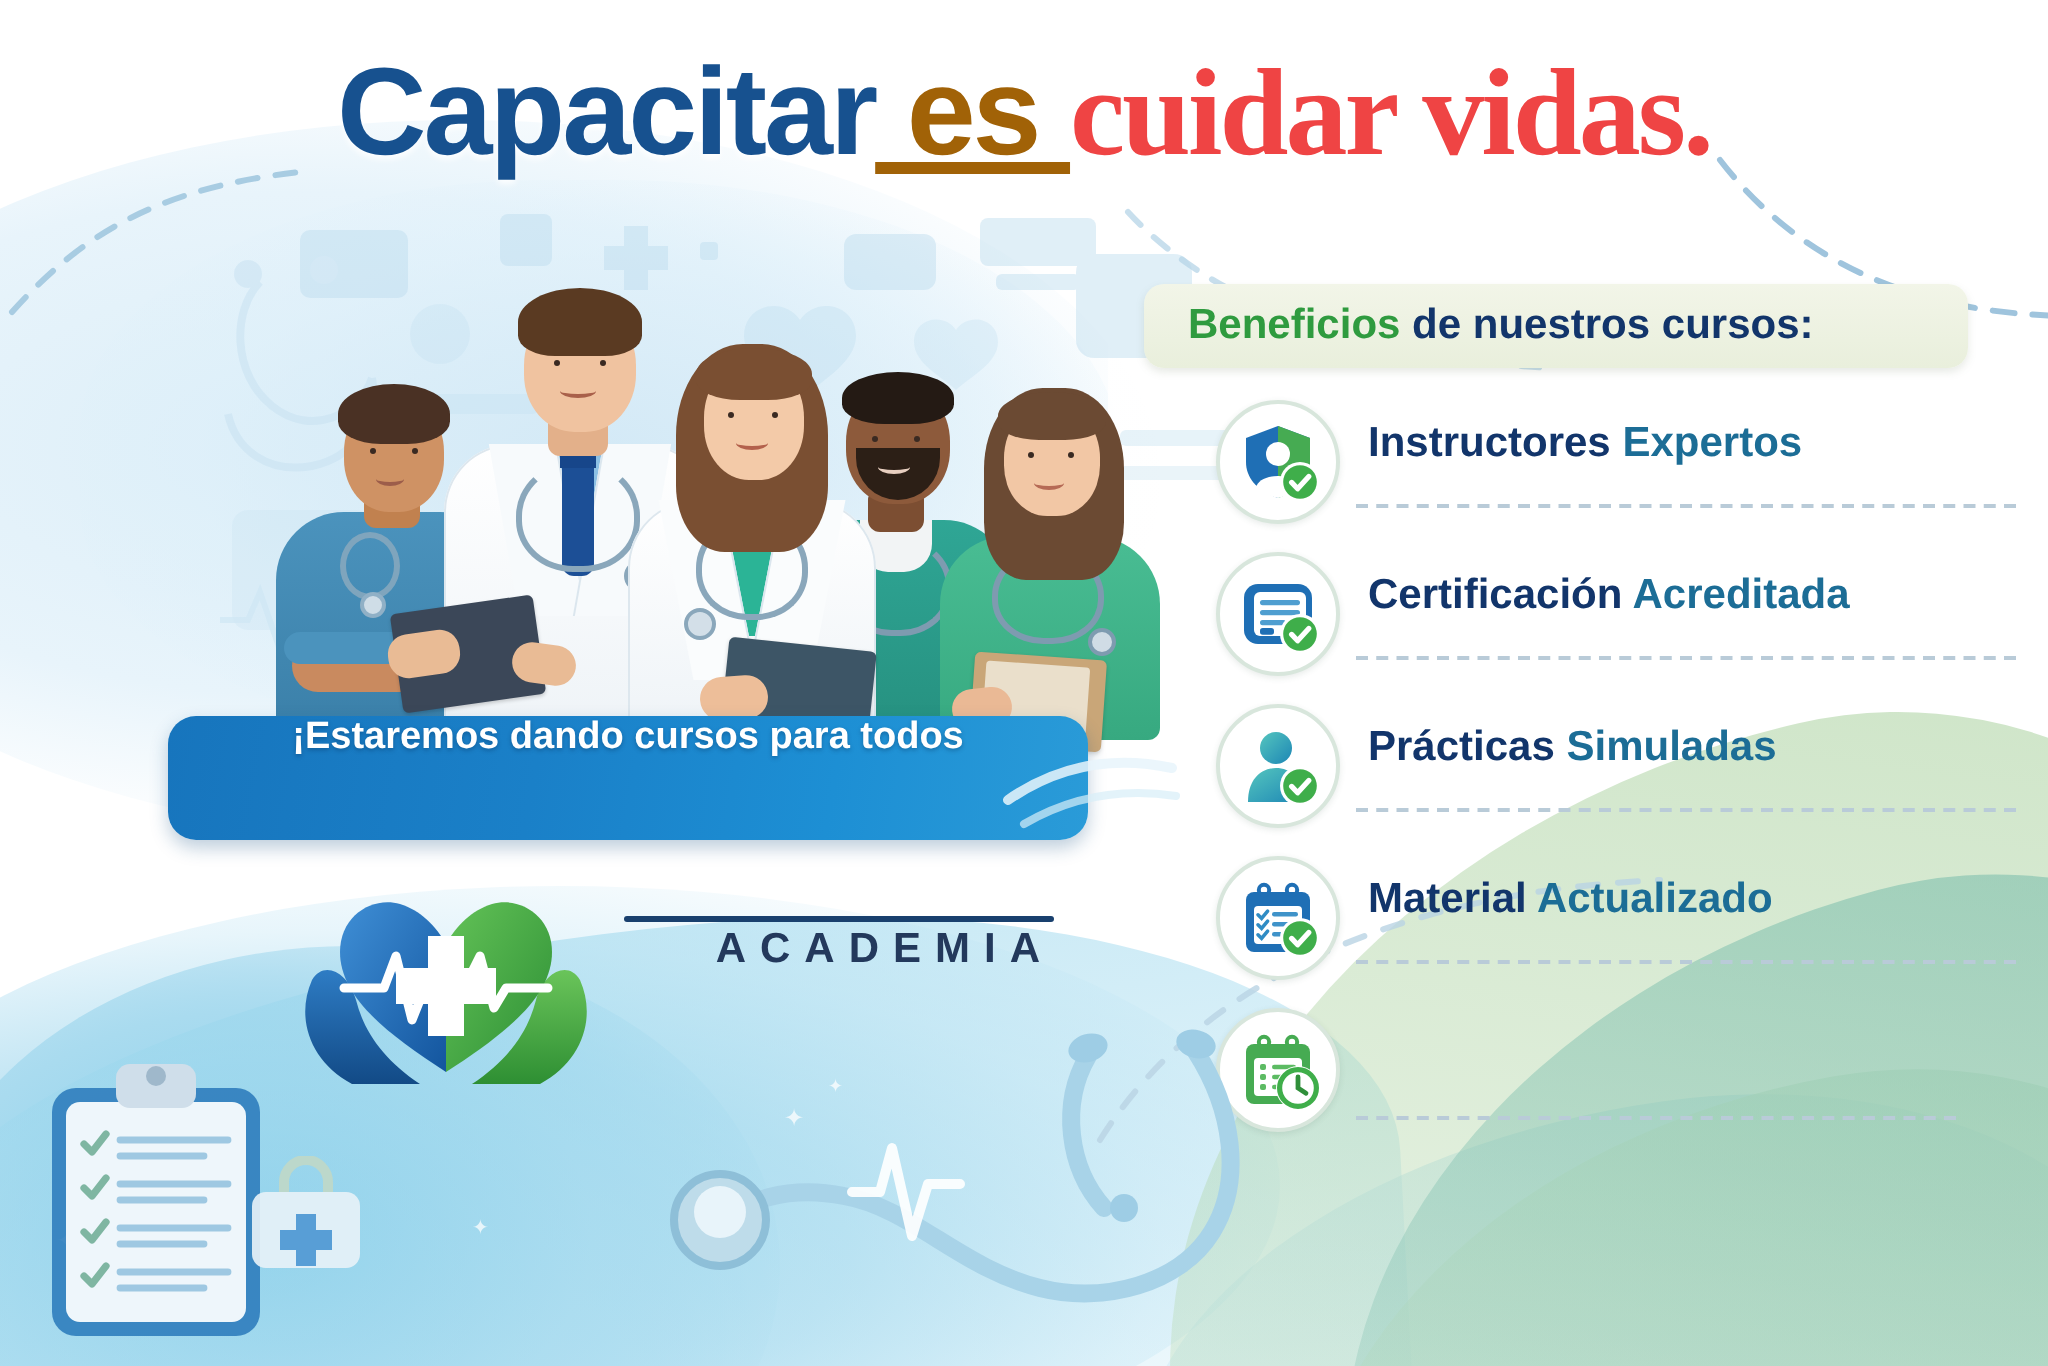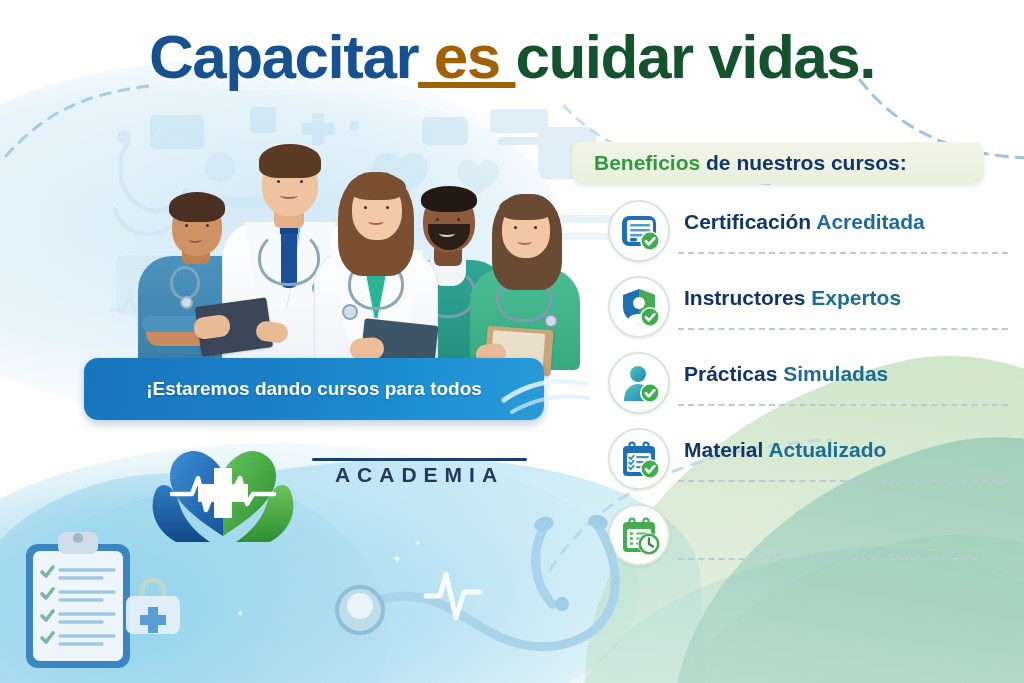--- a/index.html
+++ b/index.html
@@ -86,21 +86,21 @@
     text-align: center;
     font-size: 62px;
     font-weight: bold;
     letter-spacing: -1.5px;
     line-height: 1;
     white-space: nowrap;
     text-shadow: 0 2px 3px rgba(255,255,255,0.9);
   }
   .hl-blue { color: #17518f; }
   .hl-blue2 { color: #a16207; text-decoration: underline; }
-  .hl-green { color: #14532d; }
+  .hl-green { color: #ef4444; font-family: Liberation Serif, serif; }
 
   
   #team { position: absolute; left: 118px; top: 108px; width: 450px; height: 262px; }
   .person { position: absolute; bottom: 0; }
   .head {
     position: absolute; border-radius: 48% 48% 45% 45%;
   }
   .hair { position: absolute; border-radius: 50% 50% 38% 38%; }
   .body { position: absolute; border-radius: 34px 34px 6px 6px; }
   .neck { position: absolute; border-radius: 6px; }
@@ -119,40 +119,40 @@
   }
   .eye { position: absolute; width: 3px; height: 3px; border-radius: 50%; background: #3a2a22; }
 
   
   #cta-banner {
     position: absolute; left: 84px; top: 358px;
     width: 460px; height: 62px;
     border-radius: 14px;
     background: linear-gradient(100deg, #1775bd 0%, #1a80c8 40%, #1d8fd4 72%, #2a9bd8 100%);
     box-shadow: 0 4px 9px rgba(20,80,130,0.28);
-    display: flex; align-items: center; justify-content: center;
+    display: flex; align-items: flex-start; justify-content: center;
     padding: 0 23px;
   }
   #cta-banner .cta-text {
     color: #ffffff; font-size: 19px; font-weight: bold;
     text-align: center; line-height: 1.16;
     text-shadow: 0 1px 2px rgba(0,40,80,0.35);
   }
 
   
   #logo { position: absolute; left: 148px; top: 438px; width: 390px; height: 115px; }
   #logo-mark { position: absolute; left: 0; top: 0; width: 150px; height: 110px; }
   #logo-text { position: absolute; left: 160px; top: 18px; }
   .logo-word { font-size: 50px; font-weight: bold; font-style: italic; letter-spacing: -1px; line-height: 1; }
   .lw-vital { color: #1b5ea8; }
   .lw-care { color: #3aa242; }
   .logo-rule { width: 215px; height: 3px; background: #19406e; border-radius: 2px; margin: 2px 0 2px 4px; }
   .logo-sub {
     font-size: 21px; letter-spacing: 7px; color: #23395c; font-weight: bold;
-    text-align: center; width: 215px; margin-left: 4px;
+    text-align: right; width: 215px; margin-left: 4px;
   }
 
   
   #benefits-panel {
     position: absolute; left: 572px; top: 142px;
     width: 412px; height: 42px;
     background: linear-gradient(180deg, #f2f5e8, #e9efdc);
     border-radius: 10px;
     box-shadow: 0 2px 4px rgba(120,140,110,0.18);
     display: flex; align-items: center;
@@ -408,55 +408,55 @@
     <div class="panel-text">
       <span class="bp-green">Beneficios</span><span class="bp-navy"> de nuestros cursos:</span>
     </div>
   </div>
 
   <div id="benefits-list">
 
     <div class="benefit-row">
       <div class="benefit-icon">
         <svg width="44" height="44" viewBox="0 0 44 44">
+          <path d="M22 4 L38 10 V22 C38 31 31 37 22 40 C13 37 6 31 6 22 V10 Z" fill="#1f6fb5"></path>
+          <path d="M22 4 L38 10 V22 C38 31 31 37 22 40 Z" fill="#46ab52"></path>
+          <circle cx="22" cy="18" r="6" fill="#ffffff"></circle>
+          <path d="M11 35 C 12 27, 32 27, 33 35 C 29 38, 25 39.5, 22 40 C 19 39.5, 15 38, 11 35 Z" fill="#ffffff"></path>
+          <circle cx="33" cy="32" r="10" fill="#ffffff"></circle>
+          <circle cx="33" cy="32" r="8.4" fill="#3fae4a"></circle>
+          <path d="M28.8 32.2 l3 3.2 l5.6 -6.2" fill="none" stroke="#ffffff" stroke-width="2.6" stroke-linecap="round" stroke-linejoin="round"></path>
+        </svg>
+      </div>
+      <div class="benefit-label">
+        <span class="bl-navy">Instructores</span>
+        <span class="bl-teal">Expertos</span>
+      </div>
+      <div class="benefit-divider"></div>
+    </div>
+
+    <div class="benefit-row">
+      <div class="benefit-icon">
+        <svg width="44" height="44" viewBox="0 0 44 44">
           <rect x="5" y="7" width="34" height="30" rx="7" fill="#1f6fb5"></rect>
           <rect x="10" y="11" width="26" height="22" rx="3" fill="#ffffff"></rect>
           <g fill="#4f9ed0">
             <rect x="13" y="15" width="20" height="2.6" rx="1.3"></rect>
             <rect x="13" y="20" width="20" height="2.6" rx="1.3"></rect>
             <rect x="13" y="25" width="13" height="2.6" rx="1.3"></rect>
           </g>
           <rect x="13" y="29" width="7" height="3.4" rx="1.4" fill="#1f6fb5"></rect>
           <circle cx="33" cy="32" r="10" fill="#ffffff"></circle>
           <circle cx="33" cy="32" r="8.4" fill="#3fae4a"></circle>
           <path d="M28.8 32.2 l3 3.2 l5.6 -6.2" fill="none" stroke="#ffffff" stroke-width="2.6" stroke-linecap="round" stroke-linejoin="round"></path>
         </svg>
       </div>
       <div class="benefit-label">
         <span class="bl-navy">Certificación</span>
         <span class="bl-teal">Acreditada</span>
-      </div>
-      <div class="benefit-divider"></div>
-    </div>
-
-    <div class="benefit-row">
-      <div class="benefit-icon">
-        <svg width="44" height="44" viewBox="0 0 44 44">
-          <path d="M22 4 L38 10 V22 C38 31 31 37 22 40 C13 37 6 31 6 22 V10 Z" fill="#1f6fb5"></path>
-          <path d="M22 4 L38 10 V22 C38 31 31 37 22 40 Z" fill="#46ab52"></path>
-          <circle cx="22" cy="18" r="6" fill="#ffffff"></circle>
-          <path d="M11 35 C 12 27, 32 27, 33 35 C 29 38, 25 39.5, 22 40 C 19 39.5, 15 38, 11 35 Z" fill="#ffffff"></path>
-          <circle cx="33" cy="32" r="10" fill="#ffffff"></circle>
-          <circle cx="33" cy="32" r="8.4" fill="#3fae4a"></circle>
-          <path d="M28.8 32.2 l3 3.2 l5.6 -6.2" fill="none" stroke="#ffffff" stroke-width="2.6" stroke-linecap="round" stroke-linejoin="round"></path>
-        </svg>
-      </div>
-      <div class="benefit-label">
-        <span class="bl-navy">Instructores</span>
-        <span class="bl-teal">Expertos</span>
       </div>
       <div class="benefit-divider"></div>
     </div>
 
     <div class="benefit-row">
       <div class="benefit-icon">
         <svg width="44" height="44" viewBox="0 0 44 44">
           <defs>
             <linearGradient id="gTeal" x1="0" y1="0" x2="1" y2="1">
               <stop offset="0%" stop-color="#55c6be"></stop>

